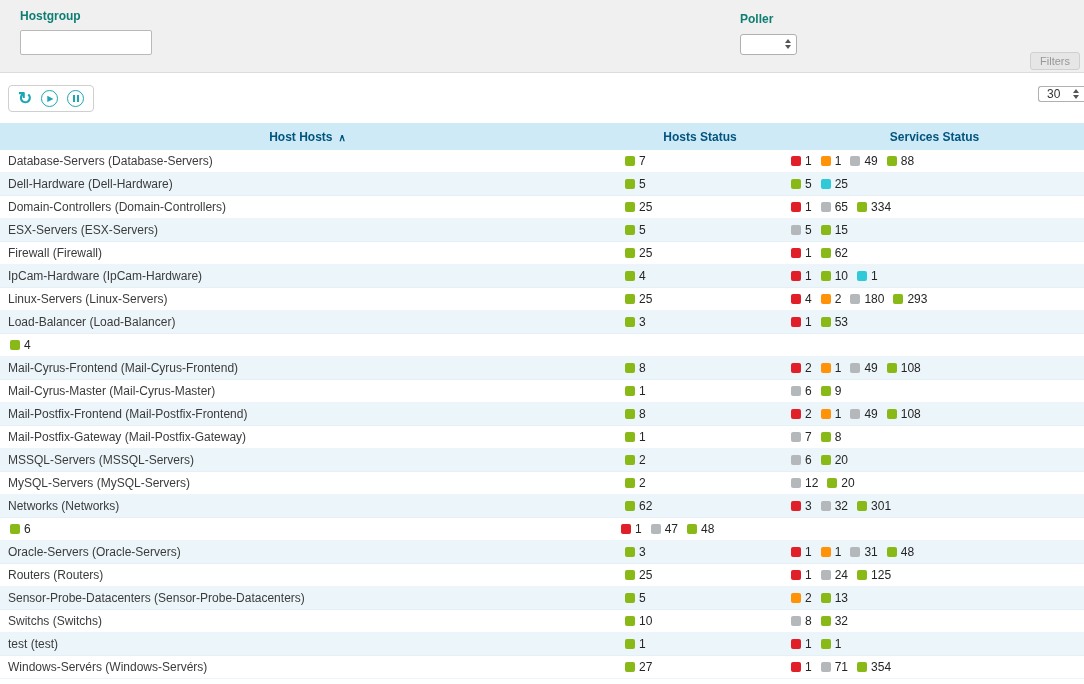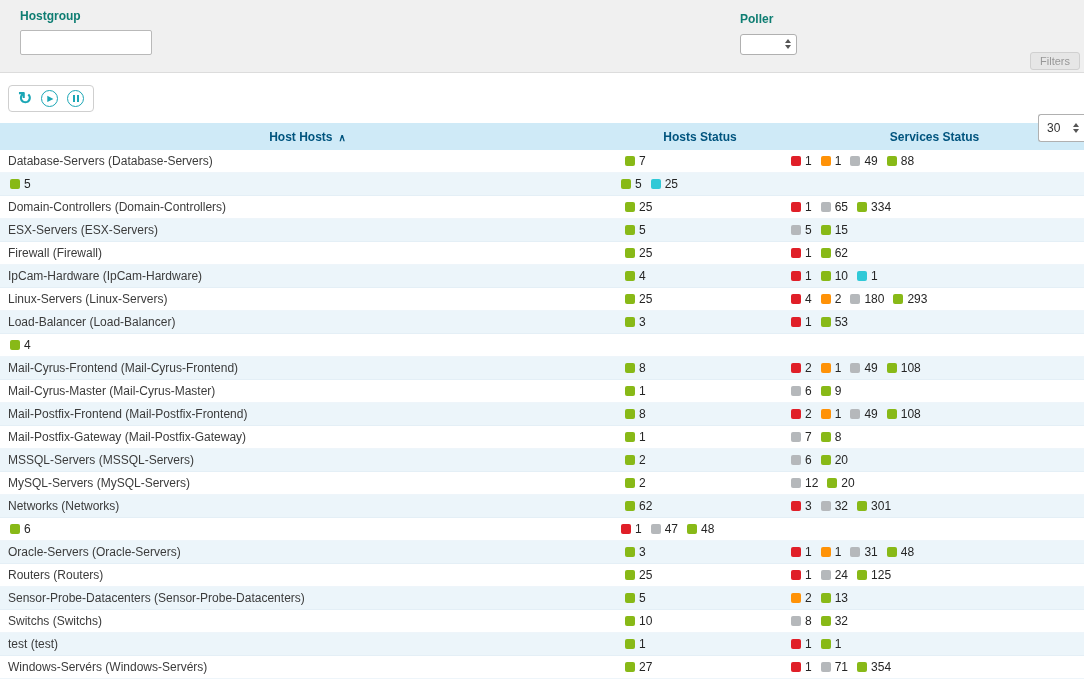--- a/index.html
+++ b/index.html
@@ -43,21 +43,21 @@
     border:1px solid #cfcfcf; border-radius:4px; background:#fff; padding:4px 9px; height:27px;
   }
   .icon-refresh { color:#1ba6b5; font-size:17px; font-weight:bold; line-height:1; cursor:pointer; }
   .icon-circle {
     width:17px; height:17px; border:1.5px solid #1ba6b5; border-radius:50%;
     display:flex; align-items:center; justify-content:center; cursor:pointer; background:#fff;
   }
   .icon-circle .play-glyph { color:#1ba6b5; font-size:8px; line-height:1; margin-left:1px; }
   .pause-bars { display:flex; gap:2px; }
   .pause-bars i { display:block; width:2px; height:7px; background:#1ba6b5; }
-  .page-size { position:absolute; right:0px; top:13px; height:28px; min-width:46px; border-radius:3px 0 0 3px; border-right:none;margin-top:28px; }
+  .page-size { position:absolute; right:0px; top:13px; height:16px; min-width:46px; border-radius:3px 0 0 3px; border-right:none; }
 
   
   .grid-cols { display:grid; grid-template-columns:615px 170px 299px; }
   .table-header { height:27px; background:#cfeaf7; align-items:center; }
   .th { text-align:center; color:#01547e; font-weight:bold; font-size:12px; cursor:pointer; }
   .sort-caret { font-size:10px; margin-left:6px; font-weight:bold; }
   .row { height:23px; align-items:center; border-bottom:1px solid #eef5fa; background:#fff; }
   .row:nth-child(even) { background:#ecf5fa; border-bottom-color:#e4eff6; }
   .name-cell { padding-left:8px; color:#3b3b3b; overflow:hidden; white-space:nowrap; }
   .badges { display:flex; align-items:center; gap:9px; padding-left:10px; }
@@ -138,20 +138,21 @@
           <span class="sq" style="background: rgb(181, 184, 187);"></span>
           <span class="ct">49</span>
         </span>
         <span class="badge">
           <span class="sq" style="background: rgb(136, 185, 23);"></span>
           <span class="ct">88</span>
         </span>
       </div>
     </div>
     <div class="grid-cols row">
+      <div class="name-cell"><span>Dell-Hardware (Dell-Hardware)</span></div>
       <div class="badges">
         <span class="badge">
           <span class="sq" style="background: rgb(136, 185, 23);"></span>
           <span class="ct">5</span>
         </span>
       </div>
       <div class="badges badges-svc">
         <span class="badge">
           <span class="sq" style="background: rgb(136, 185, 23);"></span>
           <span class="ct">5</span>

